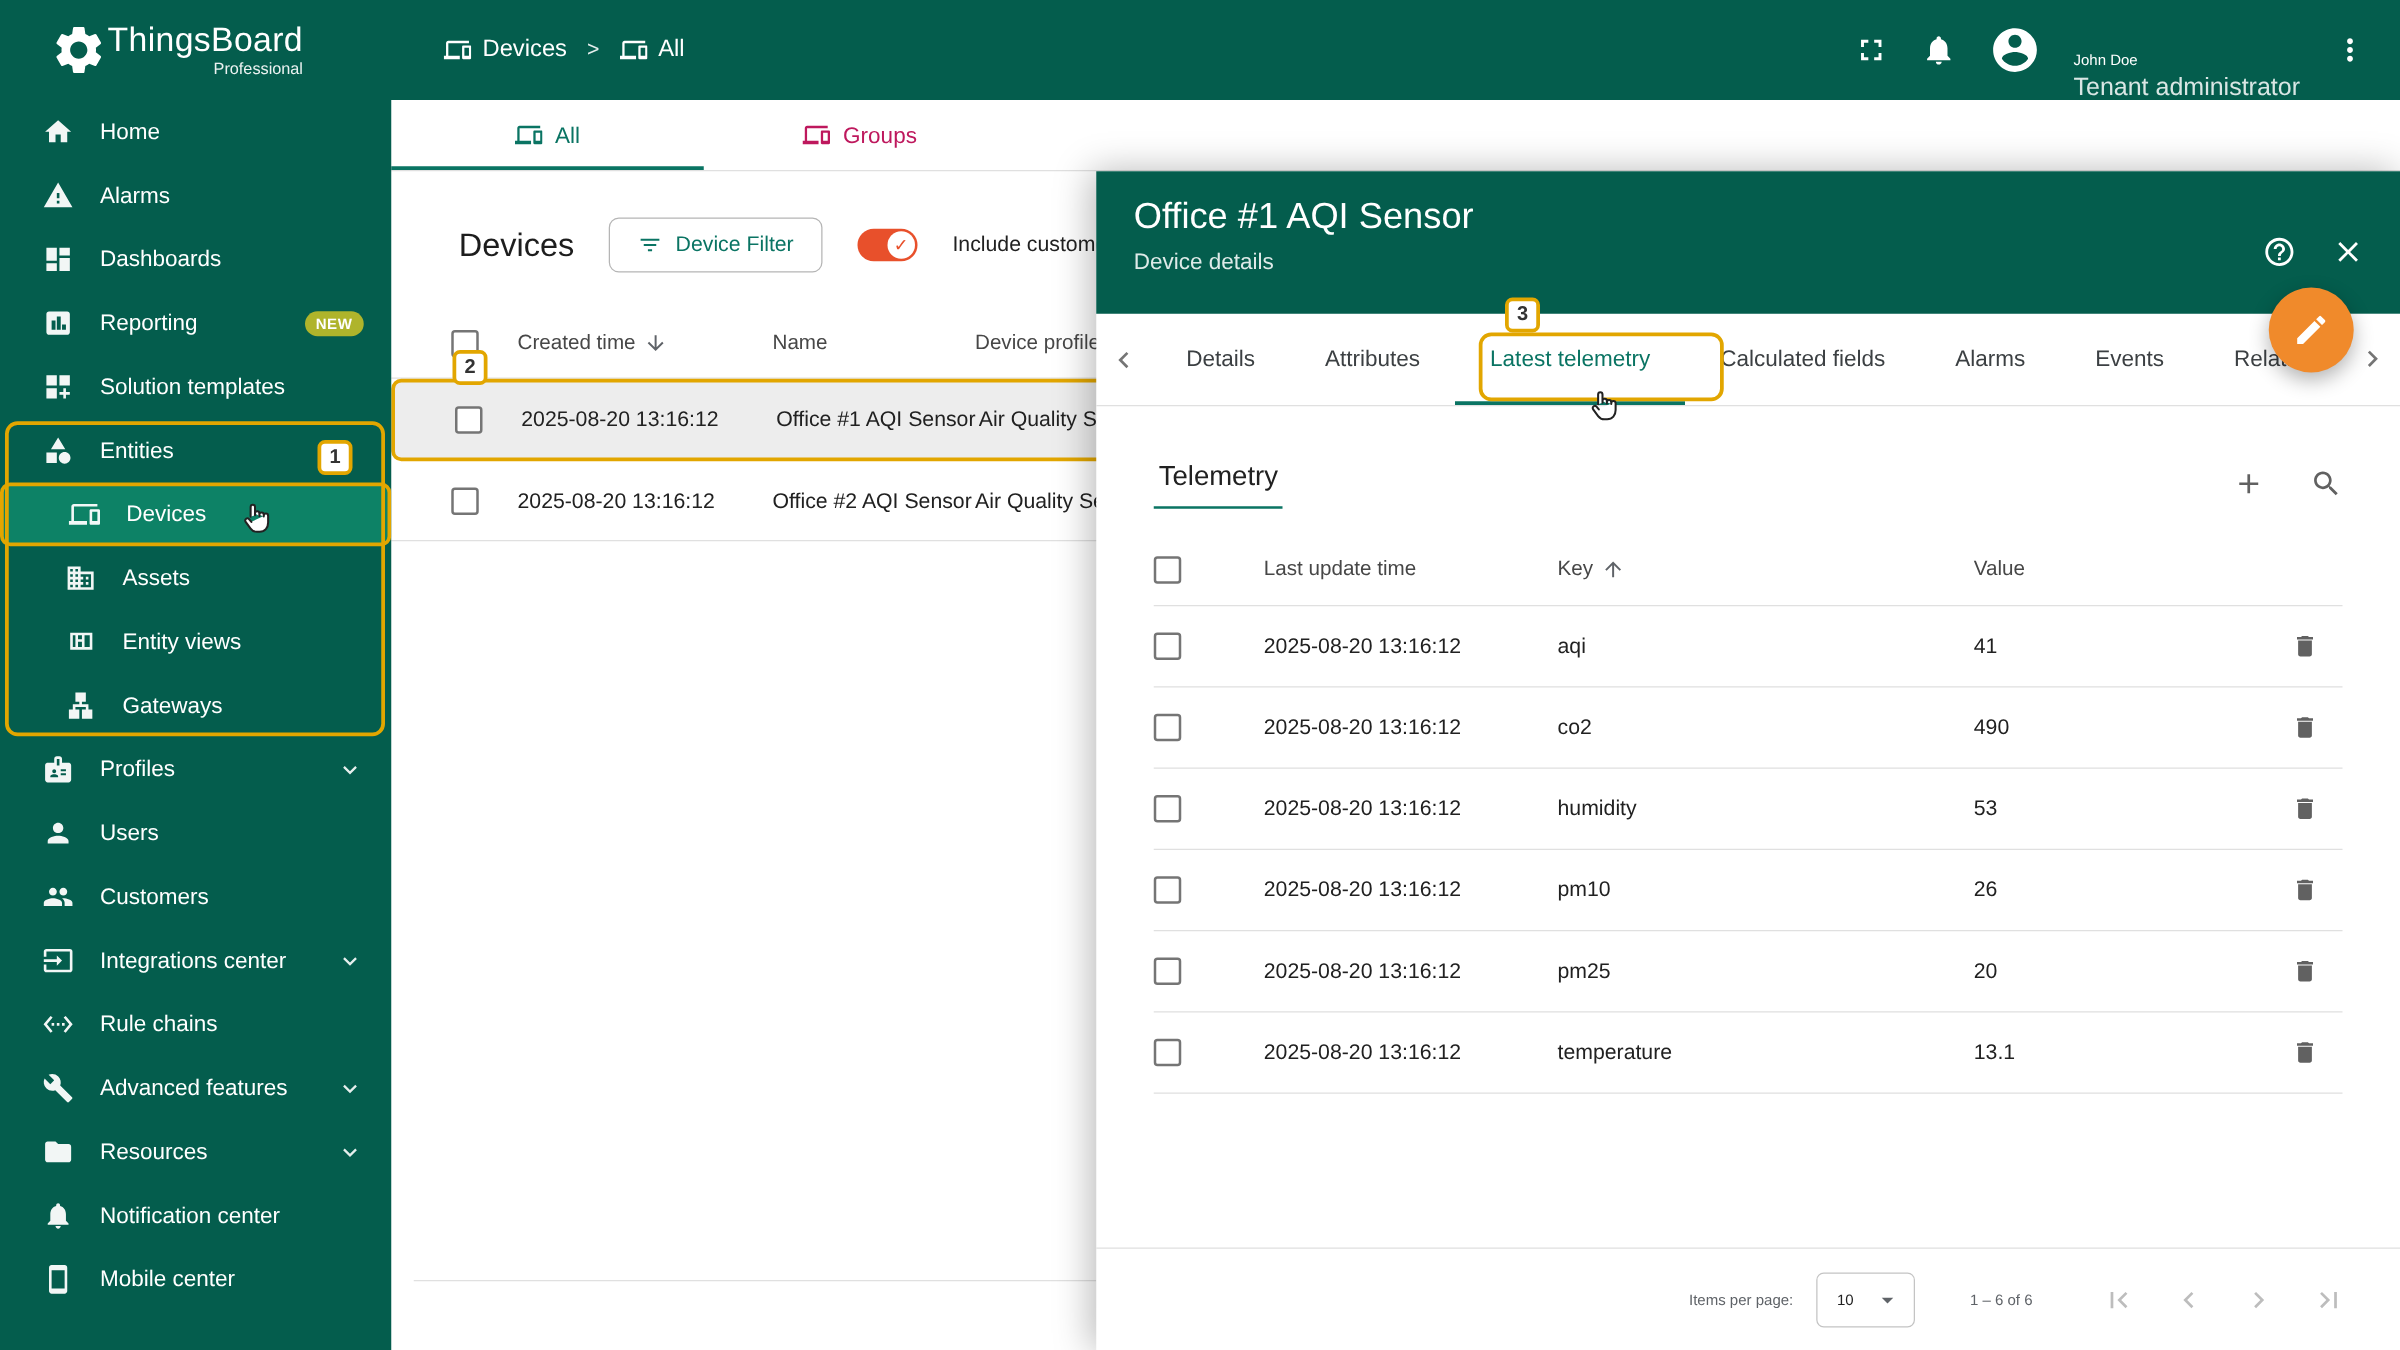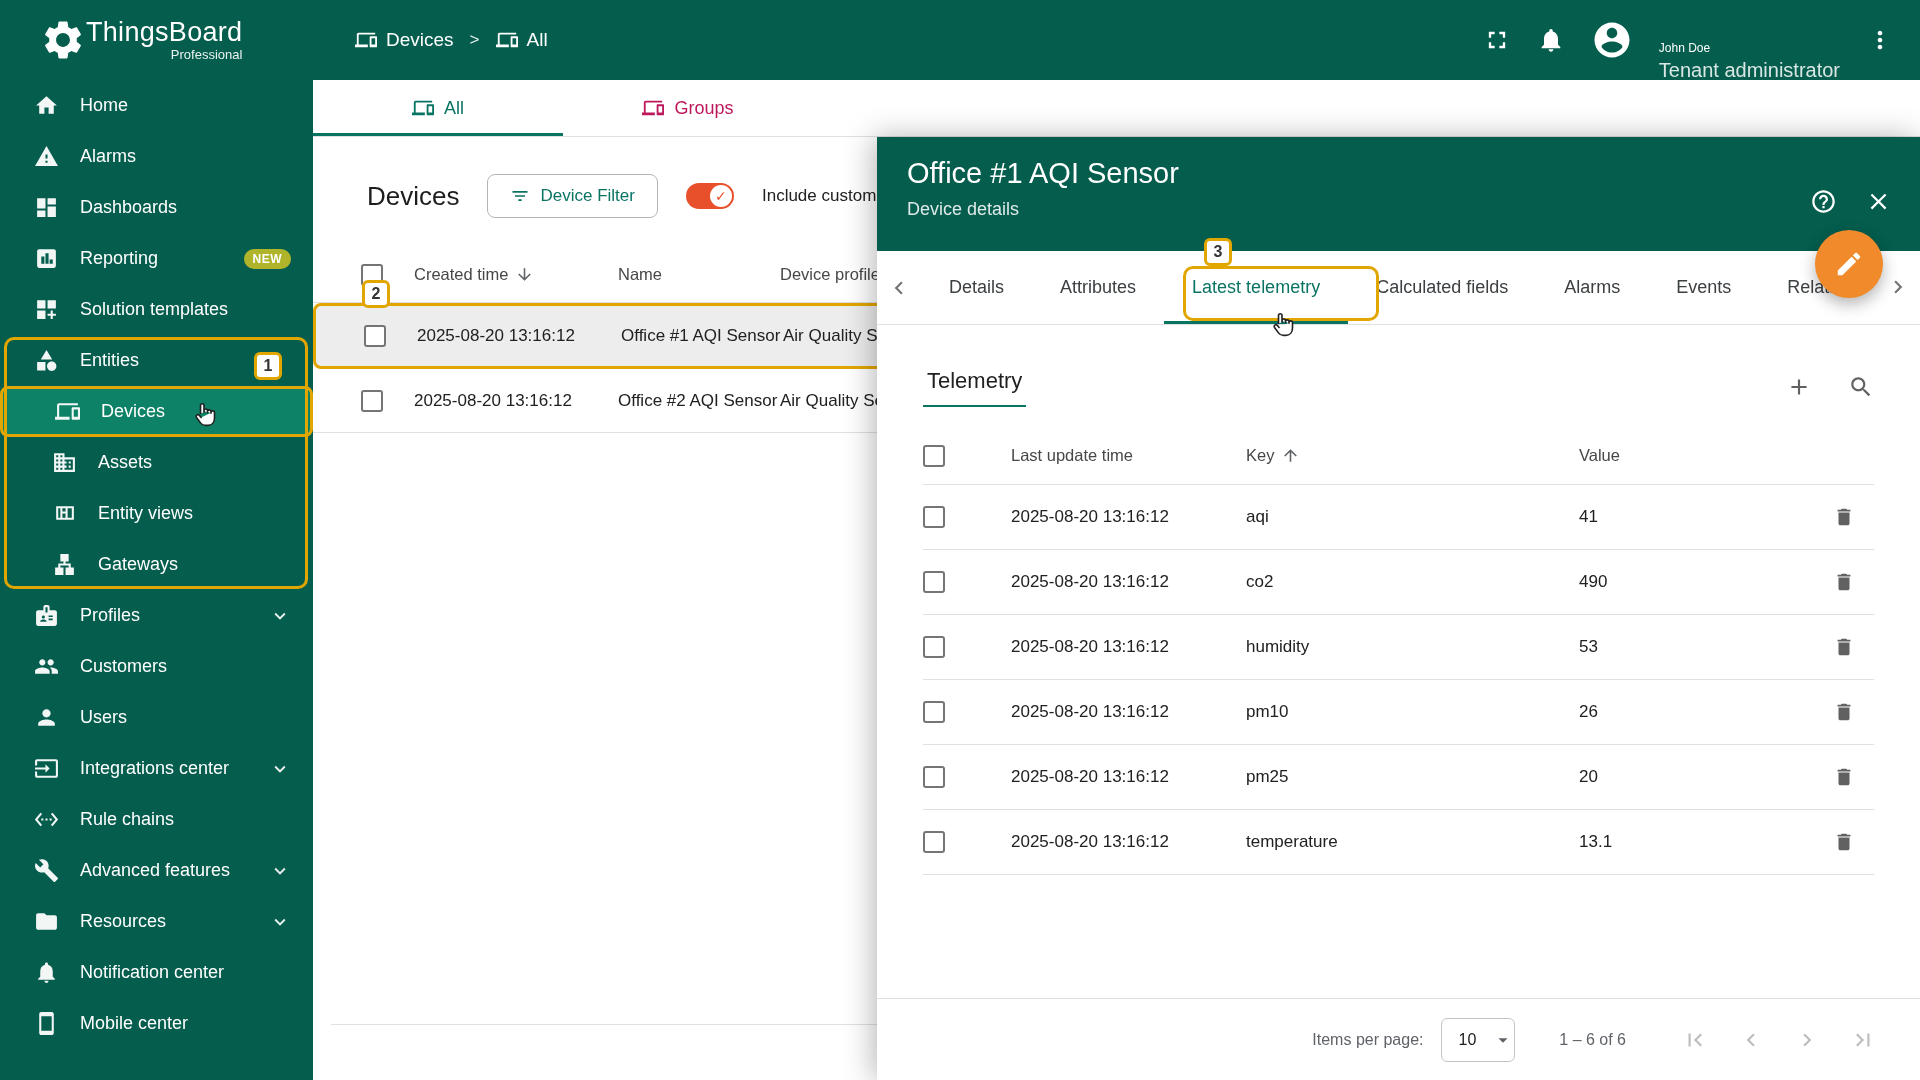--- a/index.html
+++ b/index.html
@@ -104,24 +104,24 @@
     font-size:17px;color:#212121;gap:34px;}
   .trow.header{height:58px;font-size:16.5px;font-weight:500;color:#474747;}
   .tcol-check{width:54px;display:flex;align-items:center;}
   .tcol-time{width:201px;}
   .tcol-key{width:299px;display:flex;align-items:center;gap:7px;}
   .tcol-value{flex:1;}
   .tcol-actions{width:60px;display:flex;justify-content:center;color:#616161;}
   .trash{width:22px;height:22px;cursor:pointer;}
   .tel-footer{position:absolute;left:0;right:0;bottom:0;height:82px;border-top:1px solid var(--line);
     display:flex;align-items:center;justify-content:flex-end;padding-right:44px;
-    color:#5f6368;font-size:16px;}
+    color:#5f6368;font-size:12px;}
   .ipp-label{margin-right:18px;}
   .ipp-select{display:flex;align-items:center;gap:16px;border:1px solid #c4c4c4;border-radius:6px;
-    height:44px;padding:0 0 0 16px;color:#212121;cursor:pointer;}
+    height:44px;padding:0 10px 0 16px;color:#212121;cursor:pointer;}
   .ipp-select [data-icon]{width:22px;height:22px;color:#5f6368;}
   .range-label{margin:0 0 0 44px;}
   .pager{display:flex;gap:30px;color:#bdbdbd;margin-left:56px;}
   .pager [data-icon]{width:26px;height:26px;cursor:pointer;}
 
   
   .fab{position:absolute;left:1815px;top:230px;width:68px;height:68px;border-radius:50%;
     background:var(--fab);display:flex;align-items:center;justify-content:center;color:#fff;
     box-shadow:0 6px 16px rgba(0,0,0,.3);z-index:60;cursor:pointer;}
   .fab [data-icon]{width:30px;height:30px;}
@@ -289,34 +289,34 @@
         </svg>
       </span>
     <span>Profiles</span>
     <span class="nav-chevron" data-icon="expand-more">
         <svg viewBox="0 0 24 24" width="100%" height="100%" fill="currentColor">
           <path d="M16.59 8.59 12 13.17 7.41 8.59 6 10l6 6 6-6z"></path>
         </svg>
       </span>
   </div>
   <div class="nav-item">
+    <span class="nav-icon" data-icon="person">
+        <svg viewBox="0 0 24 24" width="100%" height="100%" fill="currentColor">
+          <path d="M12 12c2.21 0 4-1.79 4-4s-1.79-4-4-4-4 1.79-4 4 1.79 4 4 4zm0 2c-2.67 0-8 1.34-8 4v2h16v-2c0-2.66-5.33-4-8-4z"></path>
+        </svg>
+      </span>
+    <span>Users</span>
+  </div>
+  <div class="nav-item">
     <span class="nav-icon" data-icon="people">
         <svg viewBox="0 0 24 24" width="100%" height="100%" fill="currentColor">
           <path d="M16 11c1.66 0 2.99-1.34 2.99-3S17.66 5 16 5s-3 1.34-3 3 1.34 3 3 3zm-8 0c1.66 0 2.99-1.34 2.99-3S9.66 5 8 5 5 6.34 5 8s1.34 3 3 3zm0 2c-2.33 0-7 1.17-7 3.5V19h14v-2.5C15 14.17 10.33 13 8 13zm8 0c-.29 0-.62.02-.97.05 1.16.84 1.97 1.97 1.97 3.45V19h6v-2.5c0-2.33-4.67-3.5-7-3.5z"></path>
         </svg>
       </span>
     <span>Customers</span>
-  </div>
-  <div class="nav-item">
-    <span class="nav-icon" data-icon="person">
-        <svg viewBox="0 0 24 24" width="100%" height="100%" fill="currentColor">
-          <path d="M12 12c2.21 0 4-1.79 4-4s-1.79-4-4-4-4 1.79-4 4 1.79 4 4 4zm0 2c-2.67 0-8 1.34-8 4v2h16v-2c0-2.66-5.33-4-8-4z"></path>
-        </svg>
-      </span>
-    <span>Users</span>
   </div>
   <div class="nav-item">
     <span class="nav-icon" data-icon="input">
         <svg viewBox="0 0 24 24" width="100%" height="100%" fill="currentColor">
           <path d="M21 3.01H3c-1.1 0-2 .9-2 2V9h2V4.99h18v14.03H3V15H1v4.01c0 1.1.9 1.98 2 1.98h18c1.1 0 2-.88 2-1.98v-14a2 2 0 0 0-2-2zM11 16l4-4-4-4v3H1v2h10v3z"></path>
         </svg>
       </span>
     <span>Integrations center</span>
     <span class="nav-chevron" data-icon="expand-more">
         <svg viewBox="0 0 24 24" width="100%" height="100%" fill="currentColor">

